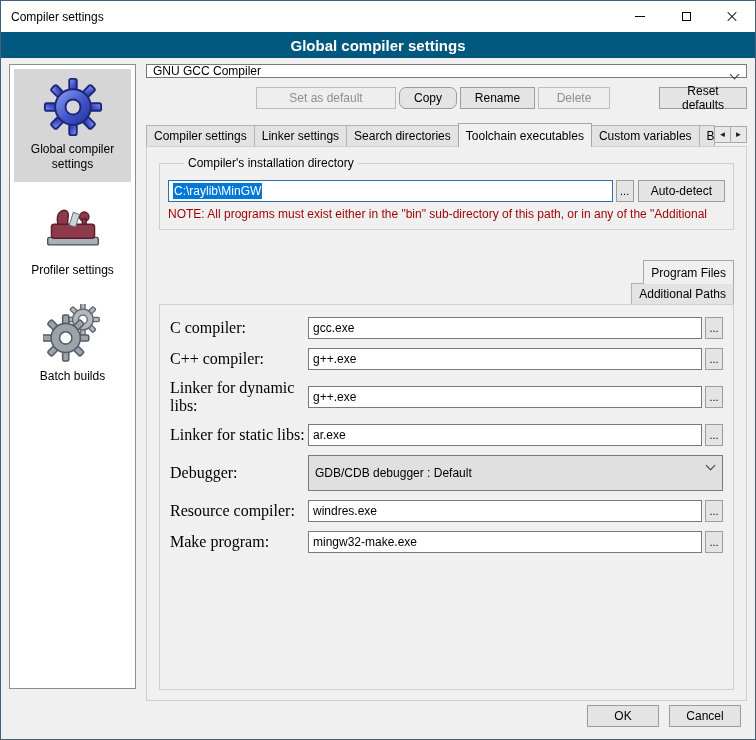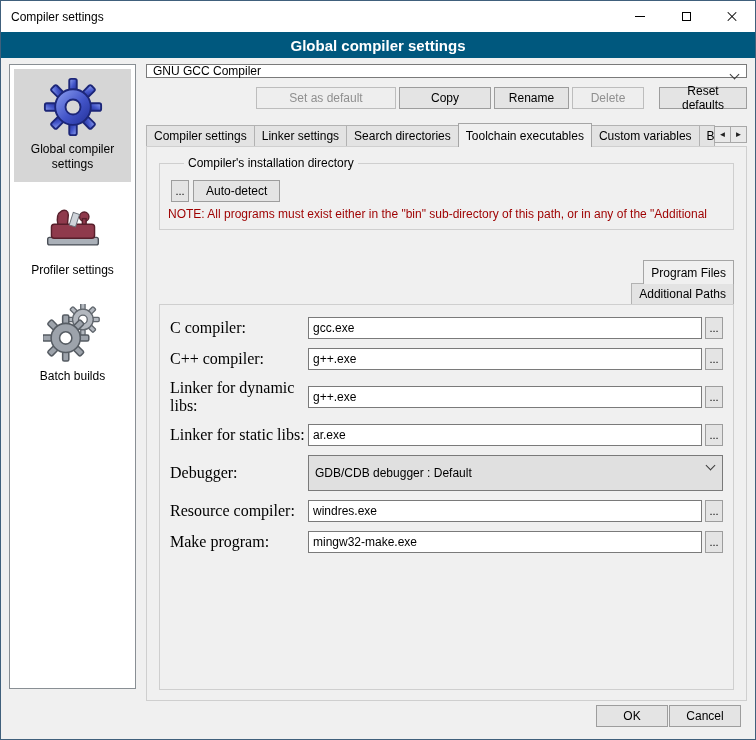--- a/index.html
+++ b/index.html
@@ -39,21 +39,21 @@
   .combo { height:14px; background:#fff; border:1px solid #7a7a7a; position:relative; display:flex;
            align-items:center; padding:0 24px 0 6px; font-size:12px; }
   .chev { position:absolute; right:8px; top:6px; width:7px; height:7px;
           border-right:1.5px solid #3c3c3c; border-bottom:1.5px solid #3c3c3c; transform:rotate(45deg); }
 
   .toolbar { display:flex; margin-top:9px; align-items:center; }
   .btn { height:22px; background:#e4e4e4; border:1px solid #9d9d9d; font-size:12px; padding:0 12px;
          display:inline-flex; align-items:center; justify-content:center; color:#000; }
   .btn.disabled { color:#8f8f8f; border-color:#bdbdbd; background:#eeeeee; }
   .btn-setdefault { width:140px; margin-left:110px; }
-  .btn-copy   { width:92px; margin-left:3px; }
+  .btn-copy   { width:58px; margin-left:3px;border-radius:7px; }
   .btn-rename { width:75px; margin-left:3px; }
   .btn-delete { width:72px; margin-left:3px; }
   .btn-reset  { width:88px; margin-left:auto; }
 
   
   .tabbar { display:flex; align-items:flex-end; margin-top:14px; z-index:2; }
   .tab { font-size:12px; padding:0 7px; background:#e3e3e3; border:1px solid #b2b2b2; border-bottom:none;
          height:21px; display:flex; align-items:center; white-space:nowrap; }
   .tab + .tab { margin-left:-1px; }
   .tab.active { background:#f0f0f0; height:24px; margin-bottom:-1px; position:relative; z-index:3; border-color:#a5a5a5; }
@@ -80,21 +80,21 @@
   .inner-tabbar { margin-top:30px;flex-direction:column; }
   .inner-panel { flex:1; border:1px solid #cfcfcf; background:#f0f0f0; padding:12px 10px; min-height:0; }
 
   .frow { display:flex; align-items:center; margin-bottom:9px; }
   .flabel { width:138px; flex:0 0 auto; font-size:16px;font-family:Liberation Serif, serif; }
   .tselect { height:36px; background:#e0e0e0; border:1px solid #7a7a7a; position:relative; display:flex;
              align-items:center; padding:0 24px 0 6px; font-size:12px; flex:1; min-width:0; }
 
   
   .footer { height:38px; flex:0 0 auto; display:flex; align-items:center; justify-content:flex-end;
-            gap:1px; padding:0 14px 8px 0; }
+            gap:10px; padding:0 14px 8px 0; }
   .btn-ok,.btn-cancel { width:72px; }
 </style>
 </head>
 <body>
 
 <div class="window">
 
   <div class="titlebar">
     <span class="title">Compiler settings</span>
     <div class="caption-buttons">
@@ -216,20 +216,23 @@
           <div class="scroller">◄</div>
           <div class="scroller">►</div>
         </div>
       </div>
 
       <div class="panel">
 
         <div class="groupbox">
           <span class="legend">Compiler's installation directory</span>
           <div class="pathrow">
+            <div class="tinput focused">
+              <span class="sel">C:\raylib\MinGW</span>
+            </div>
             <div class="browse-btn">...</div>
             <button class="btn autodetect">Auto-detect</button>
           </div>
           <div class="note">NOTE: All programs must exist either in the "bin" sub-directory of this path, or in any of the "Additional</div>
         </div>
 
         <div class="tabbar inner-tabbar">
           <div class="tab active">Program Files</div>
           <div class="tab">Additional Paths</div>
         </div>

